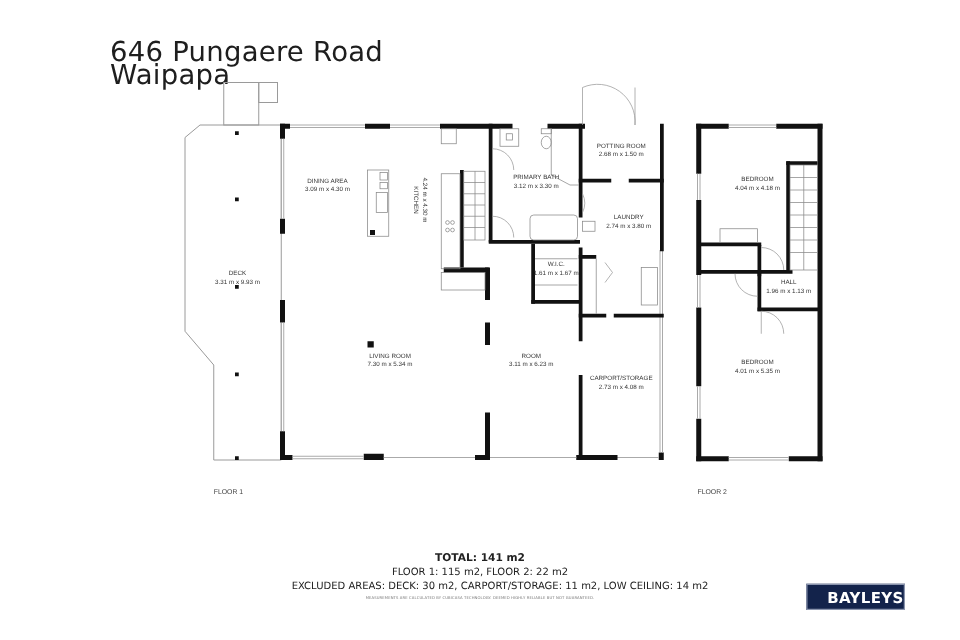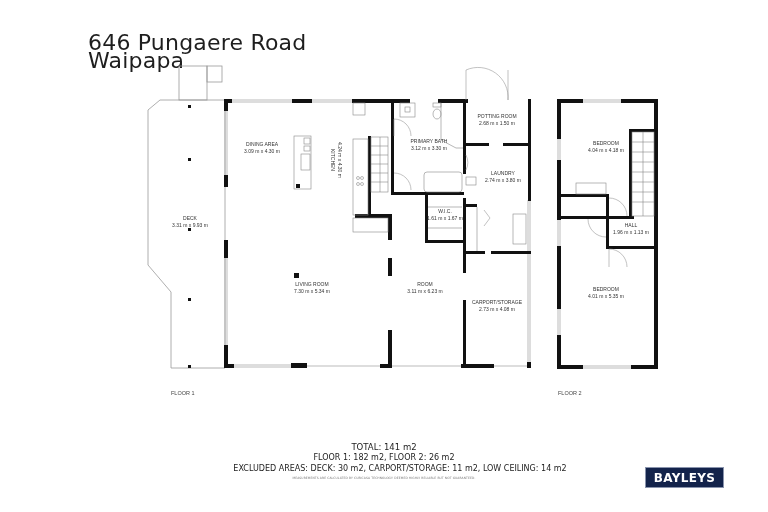--- a/index.html
+++ b/index.html
@@ -4,25 +4,25 @@
 <style>
   html, body { margin: 0; padding: 0; background: #ffffff; }
   body { width: 768px; height: 512px; position: relative; overflow: hidden; font-family: "Liberation Sans", sans-serif; color: #222; }
   .title { position: absolute; left: 44px; font-family: "DejaVu Sans", sans-serif; font-size: 22px; color: #1e1e1e; letter-spacing: 0.2px; line-height: 1; margin-left: 44px; }
   #title-line1 { top: 32px; }
   #title-line2 { top: 50px; text-align: center; }
   svg.plan { position: absolute; left: 0; top: 0; }
   .room-label { font-family: "Liberation Sans", sans-serif; font-size: 5px; fill: #333; text-anchor: middle; }
   .floor-label { font-family: "Liberation Sans", sans-serif; font-size: 5.5px; fill: #444; }
   .summary { position: absolute; left: 0; width: 768px; text-align: center; font-family: "DejaVu Sans", sans-serif; color: #222; }
-  #total { top: 442px; font-size: 8.5px; font-weight: normal; }
+  #total { top: 442px; font-size: 8.5px; font-weight: bold; }
   #floors { top: 453px; font-size: 8px; }
   #excluded { top: 464px; font-size: 8px; padding-left: 16px; }
   #disclaimer { top: 476px; font-size: 3px; color: #777; letter-spacing: 0.1px; }
-  .logo { position: absolute; left: 645px; top: 467px; width: 79px; height: 21px; background: #13234b; border: 1px solid #8a94ad; box-sizing: border-box; display: flex; align-items: center; justify-content: center; }
+  .logo { position: absolute; left: 645px; top: 467px; width: 79px; height: 21px; background: #13234b; border: 1px solid #8a94ad; box-sizing: border-box; display: flex; align-items: center; justify-content: flex-end; }
   .logo span { color: #fff; font-family: "DejaVu Sans", sans-serif; font-weight: bold; font-size: 12px; letter-spacing: 0.3px; }
 </style>
 </head>
 <body>
 
 <div class="title" id="title-line1">646 Pungaere Road</div>
 <div class="title" id="title-line2">Waipapa</div>
 
 <svg class="plan" width="768" height="512" viewBox="0 0 768 512">
 
@@ -236,19 +236,19 @@
       <text class="room-label" x="631" y="227">HALL</text>
       <text class="room-label" x="631" y="234">1.96 m x 1.13 m</text>
       <text class="room-label" x="606" y="291">BEDROOM</text>
       <text class="room-label" x="606" y="298">4.01 m x 5.35 m</text>
     </g>
     <text class="floor-label" x="558" y="395">FLOOR 2</text>
   </g>
 </svg>
 
 <div class="summary" id="total">TOTAL: 141 m2</div>
-<div class="summary" id="floors">FLOOR 1: 182 m2, FLOOR 2: 26 m2</div>
+<div class="summary" id="floors">FLOOR 1: 115 m2, FLOOR 2: 22 m2</div>
 <div class="summary" id="excluded">EXCLUDED AREAS: DECK: 30 m2, CARPORT/STORAGE: 11 m2, LOW CEILING: 14 m2</div>
 <div class="summary" id="disclaimer">MEASUREMENTS ARE CALCULATED BY CUBICASA TECHNOLOGY. DEEMED HIGHLY RELIABLE BUT NOT GUARANTEED.</div>
 
 <div class="logo">
   <span>BAYLEYS</span>
 </div>
 
 </body></html>

